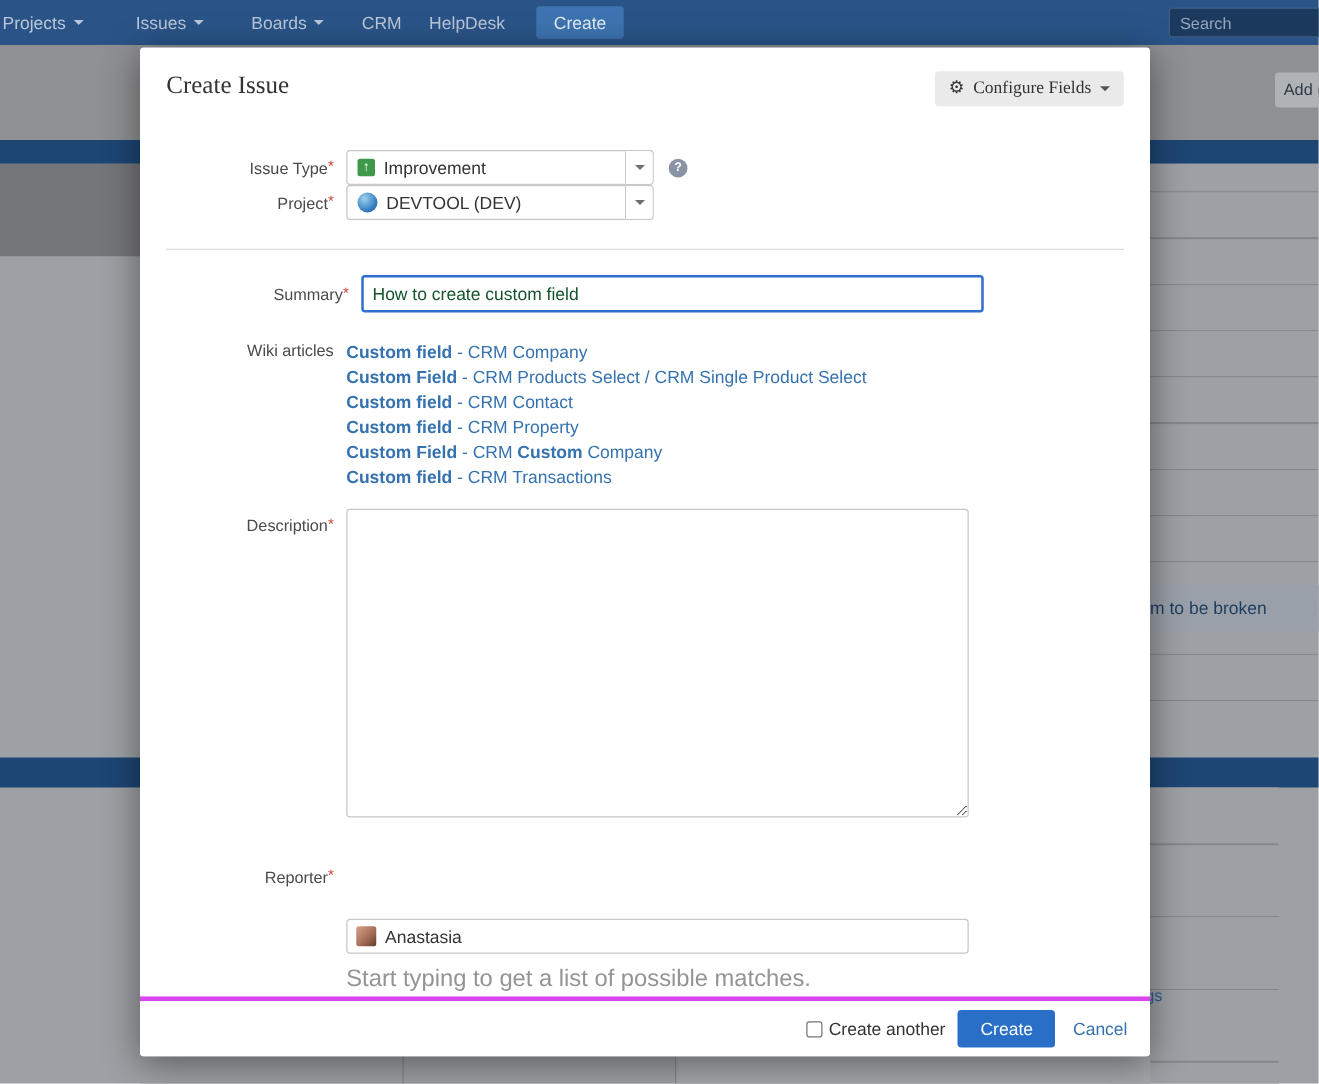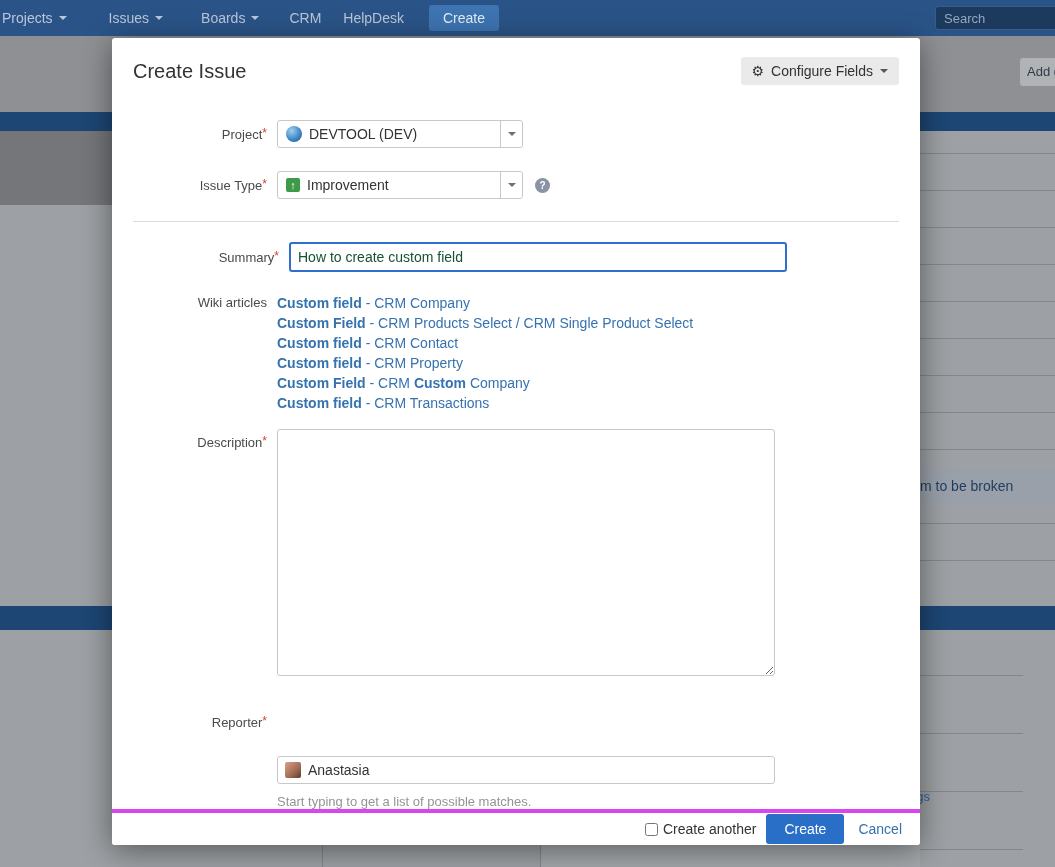--- a/index.html
+++ b/index.html
@@ -72,22 +72,23 @@
   }
   .nav-search::placeholder { color: #93a7c0; opacity: 1; }
 
   
   .modal {
     position: absolute; left: 112px; top: 38px; width: 808px; height: 807px;
     background: #ffffff; border-radius: 3px; box-shadow: 0 5px 30px rgba(0,0,0,0.45);
     display: flex; flex-direction: column; z-index: 10;
   }
   .modal-header {
-    display: flex; justify-content: space-between; align-items: center;
+    display: flex; justify-content: space-between; align-items: flex-start;
     padding: 19px 21px 12px 21px;
+    font-family: Liberation Serif, serif;
   }
   .modal-title { font-size: 20px; font-weight: 500; color: #333333; }
   .config-fields-btn {
     display: inline-flex; align-items: center; gap: 7px;
     height: 28px; padding: 0 11px; border: none; border-radius: 3px;
     background: #eaeaea; color: #333333; font-size: 14px; font-family: inherit; cursor: pointer;
   }
   .gear { font-size: 14px; line-height: 1; }
   .config-fields-btn .caret { border-top-color: #555; }
 
@@ -147,21 +148,21 @@
 
   .reporter-field {
     width: 498px; height: 28px; border: 1px solid #c8c8c8; border-radius: 3px;
     display: flex; align-items: center; gap: 7px; padding: 0 7px;
     font-size: 14px; color: #333; background: #fff; cursor: text; margin-top: 48px;
   }
   .avatar {
     width: 16px; height: 16px; border-radius: 2px; flex-shrink: 0;
     background: linear-gradient(135deg, #d9a189 0%, #a06a52 60%, #5d3b2e 100%);
   }
-  .hint { margin-left: 165px; margin-top: 10px; font-size: 13px; color: #949494; }
+  .hint { margin-left: 165px; margin-top: 10px; font-size: 19px; color: #949494; }
 
   .modal-footer {
     margin-top: auto; height: 48px; border-top: 4px solid #d946ef;
     display: flex; align-items: center; justify-content: flex-end;
     padding-right: 18px; gap: 10px; border-radius: 0 0 3px 3px; background: #fff;
   }
   .create-another { display: inline-flex; align-items: center; gap: 5px; font-size: 14px; color: #333; cursor: pointer; }
   .create-another input { margin: 0; }
   .create-btn {
     height: 30px; padding: 0 18px; border: none; border-radius: 3px;
@@ -224,56 +225,56 @@
     <div class="modal-header">
       <h1 class="modal-title">Create Issue</h1>
       <button class="config-fields-btn">
         <span class="gear">⚙</span>
         <span>Configure Fields</span>
         <span class="caret"></span>
       </button>
     </div>
 
     <div class="modal-body">
-
-      <div class="form-row mb-project">
-        <div class="lbl pt7">
-          <span>Project</span><span class="req">*</span>
-        </div>
-        <div class="fld">
-          <div class="combo">
-            <div class="combo-main">
-              <span class="proj-icon"></span>
-              <span>DEVTOOL (DEV)</span>
-            </div>
-            <div class="combo-arrow">
-              <span class="caret"></span>
-            </div>
-          </div>
-        </div>
-      </div>
 
       <div class="form-row">
         <div class="lbl pt7">
           <span>Issue Type</span><span class="req">*</span>
         </div>
         <div class="fld" style="display:flex;">
           <div class="combo">
             <div class="combo-main">
               <span class="improve-icon">↑</span>
               <span>Improvement</span>
             </div>
             <div class="combo-arrow">
               <span class="caret"></span>
             </div>
           </div>
           <span class="help-icon">?</span>
         </div>
       </div>
 
+      <div class="form-row mb-project">
+        <div class="lbl pt7">
+          <span>Project</span><span class="req">*</span>
+        </div>
+        <div class="fld">
+          <div class="combo">
+            <div class="combo-main">
+              <span class="proj-icon"></span>
+              <span>DEVTOOL (DEV)</span>
+            </div>
+            <div class="combo-arrow">
+              <span class="caret"></span>
+            </div>
+          </div>
+        </div>
+      </div>
+
       <hr class="form-divider">
 
       <div class="form-row mb-summary">
         <div class="lbl pt8">
           <span>Summary</span><span class="req">*</span>
         </div>
         <div class="fld">
           <input class="summary-input" type="text" value="How to create custom field" style="">
         </div>
       </div>

